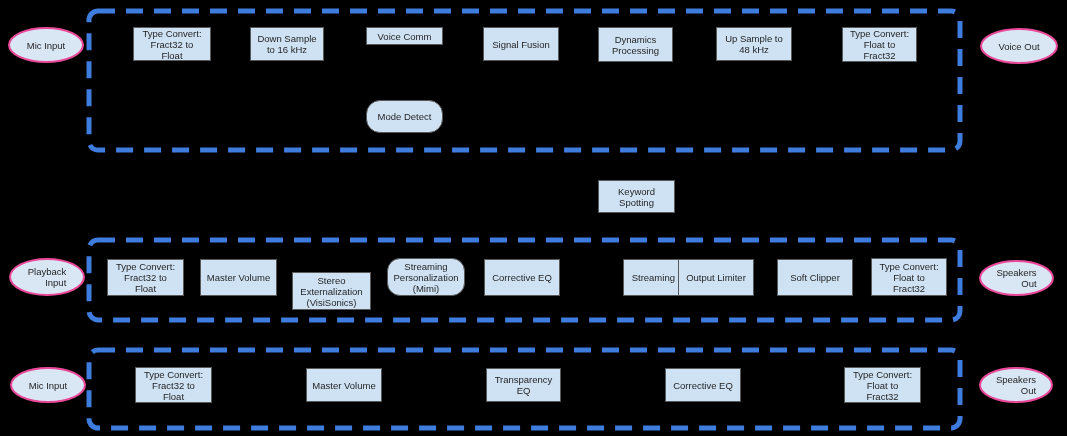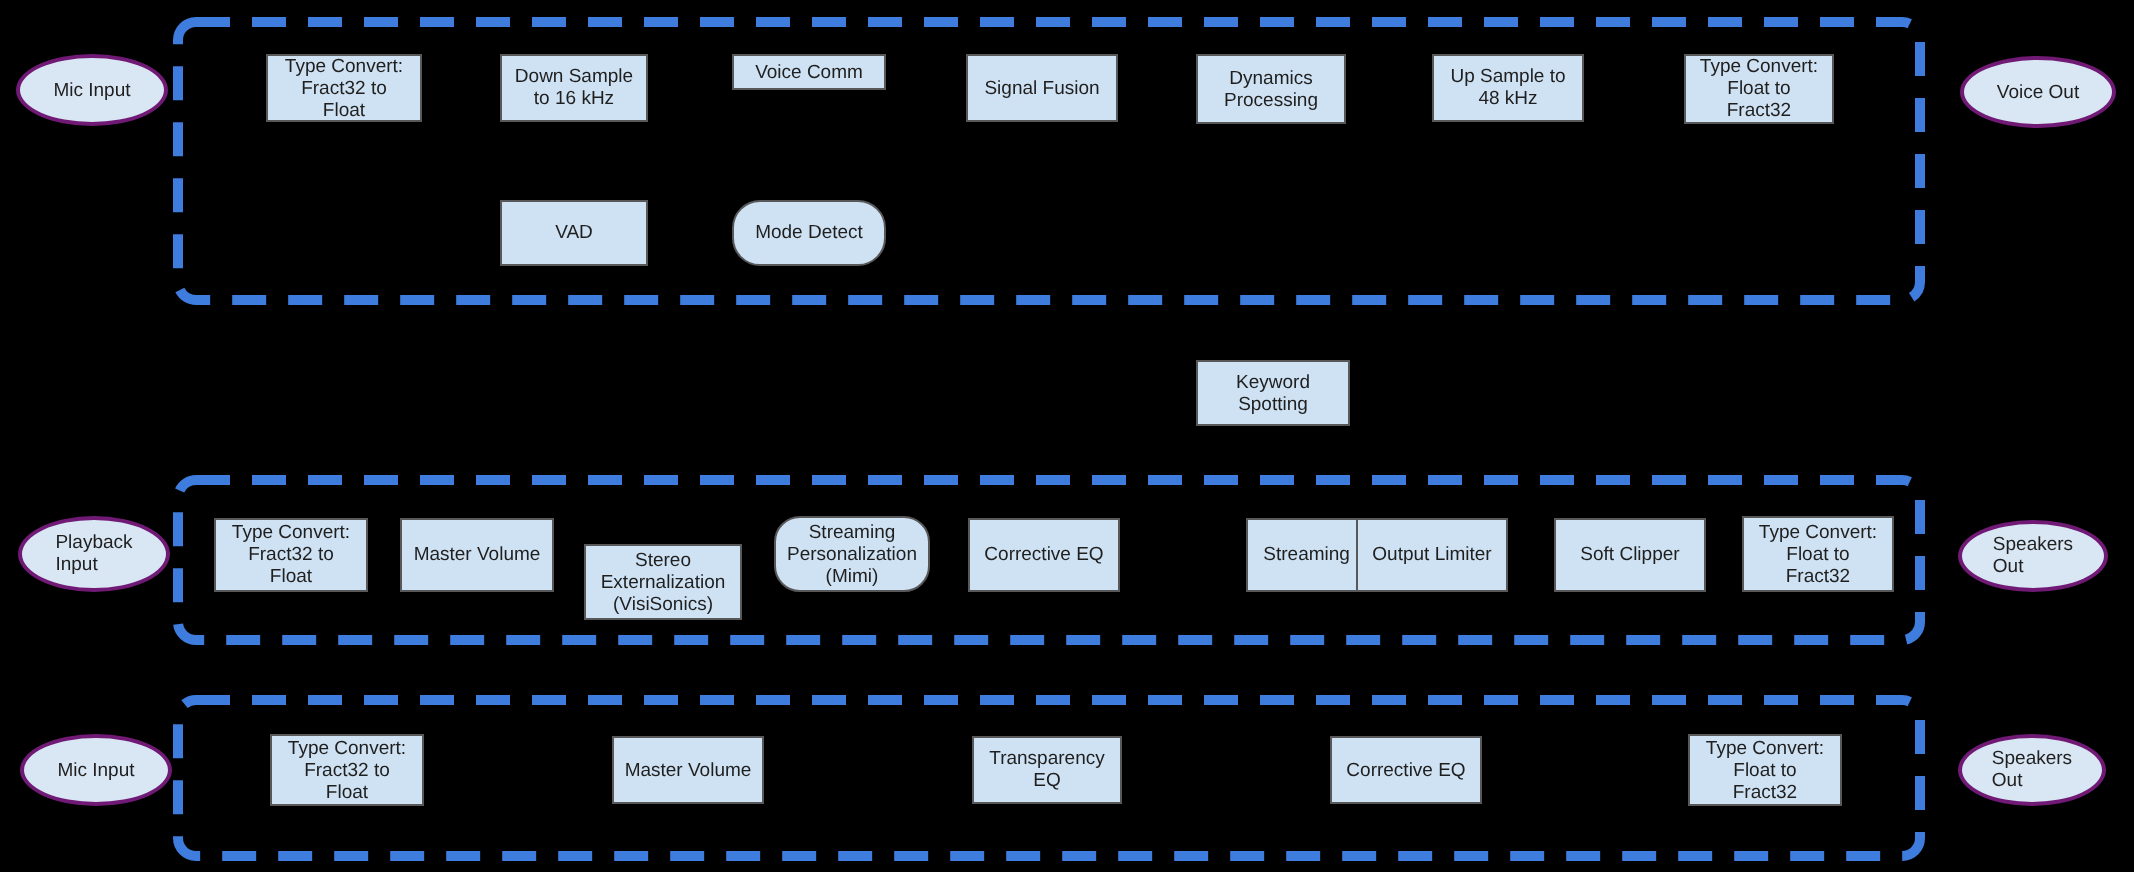--- a/index.html
+++ b/index.html
@@ -28,29 +28,29 @@
     align-items: center;
     justify-content: center;
     text-align: center;
     white-space: pre-line;
     box-sizing: border-box;
     overflow: hidden;
   }
   .terminal {
     position: absolute;
     background: #d9e6f4;
-    border: 2px solid #701a75;
+    border: 2px solid #ec4899;
     border-radius: 50%;
     color: #1f1f1f;
     font-size: 9.5px;
     line-height: 11px;
     display: flex;
     align-items: center;
     justify-content: center;
-    text-align: left;
+    text-align: right;
     white-space: pre-line;
     box-sizing: border-box;
   }
 </style>
 </head>
 <body>
 
 <div id="stage">
 
   <svg class="pipeline-svg" viewBox="0 0 1067 436" xmlns="http://www.w3.org/2000/svg">
@@ -69,21 +69,20 @@
 to 16 kHz</div>
   <div class="block" style="left:366px; top:27px; width:77px; height:18px;">Voice Comm</div>
   <div class="block" style="left:483px; top:27px; width:76px; height:34px;">Signal Fusion</div>
   <div class="block" style="left:598px; top:27px; width:75px; height:35px;">Dynamics
 Processing</div>
   <div class="block" style="left:716px; top:27px; width:76px; height:34px;">Up Sample to
 48 kHz</div>
   <div class="block" style="left:842px; top:27px; width:75px; height:35px;">Type Convert:
 Float to
 Fract32</div>
-  <div class="block" style="left:250px; top:100px; width:74px; height:33px;">VAD</div>
   <div class="block" style="left:366px; top:100px; width:77px; height:33px;border-radius:14px;">Mode Detect</div>
 
   <div class="block" style="left:598px; top:180px; width:77px; height:33px;">Keyword
 Spotting</div>
 
   <div class="terminal" style="left:9px; top:258px; width:76px; height:38px;">Playback
 Input</div>
   <div class="terminal" style="left:979px; top:260px; width:75px; height:36px;">Speakers
 Out</div>
 

